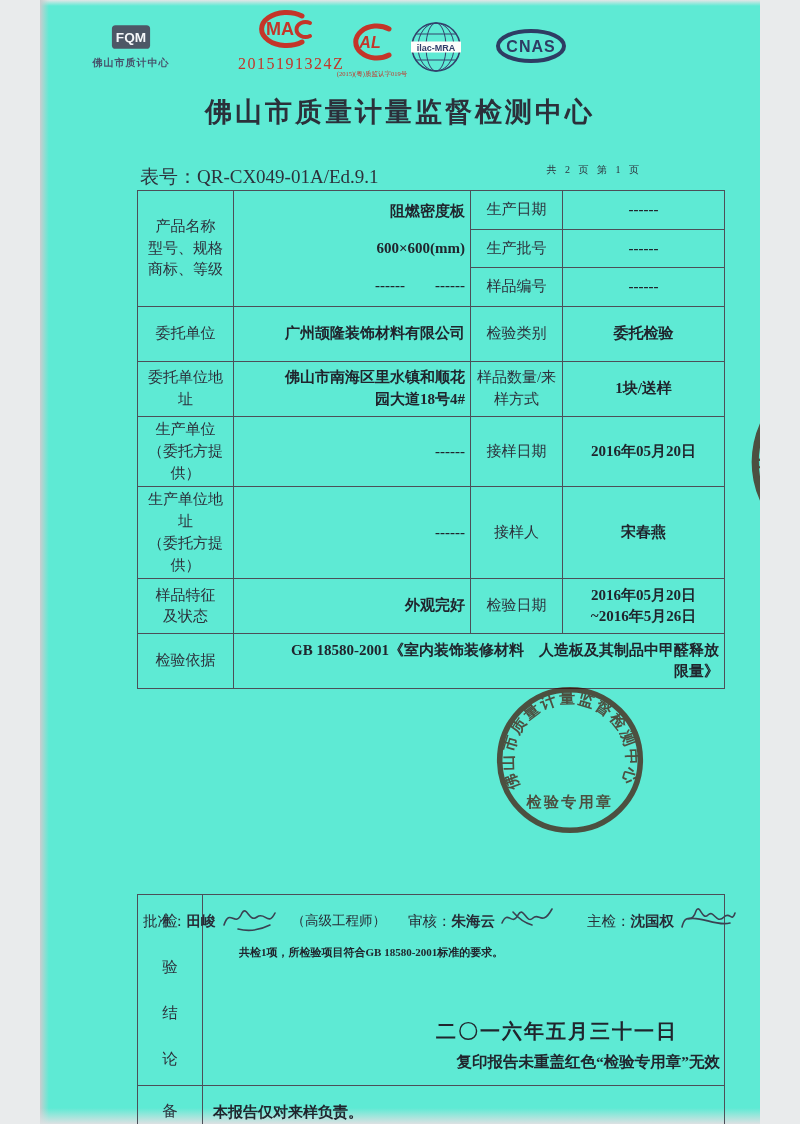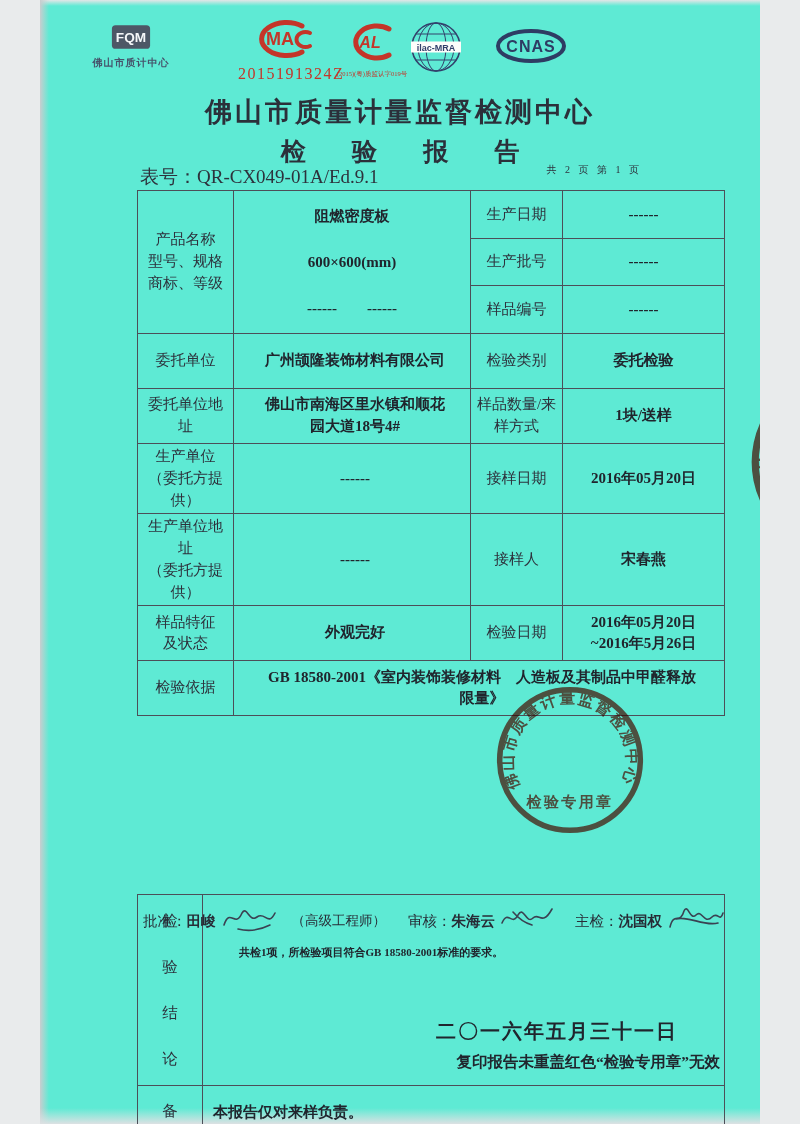--- a/index.html
+++ b/index.html
@@ -30,24 +30,24 @@
   .title-doc{font-size:25px;font-weight:bold;letter-spacing:20px;text-indent:20px;color:#2b303a;margin-top:5px;}
 
   .meta-form{position:absolute;left:100px;top:164px;font-size:19px;color:#2d323c;}
   .meta-pages{position:absolute;right:118px;top:163px;font-size:10px;letter-spacing:3px;color:#2d323c;}
 
   
   .tbl{border-collapse:collapse;table-layout:fixed;width:587px;}
   .tbl td{border:1px solid #4c4f58;font-size:15px;text-align:center;vertical-align:middle;
           padding:2px 5px;white-space:pre-line;line-height:1.45;color:#2d323c;overflow:hidden;}
   .tbl td.val{font-weight:bold;color:#20252d;}
-  .tbl td.left{text-align:center;padding-left:11px;}
+  .tbl td.left{text-align:right;padding-left:11px;}
   .tbl-main{position:absolute;left:97px;top:190px;}
   .tbl-sub{position:absolute;left:97px;top:896px;margin-top:-1px;}
-  td.prod-val{line-height:46px;}
+  td.prod-val{line-height:37px;text-align:right;}
   td.vlab{font-size:15.5px;line-height:46px;}
   td.vlab2{font-size:15.5px;line-height:34px;}
   td.conc-cell{position:relative;padding:0;}
   .conc-text{position:absolute;left:36px;top:50px;font-size:11px;font-weight:bold;white-space:nowrap;color:#20252d;}
   .conc-date{position:absolute;right:46px;top:122px;font-size:20px;font-weight:bold;letter-spacing:2px;color:#20252d;}
   .conc-note{position:absolute;right:4px;top:156px;font-size:15.5px;font-weight:bold;color:#20252d;white-space:nowrap;}
   td.remark-cell{text-align:left;padding:8px 10px;font-weight:bold;line-height:32px;color:#20252d;}
 
   
   .footer{position:absolute;left:103px;top:903px;width:640px;display:flex;align-items:center;font-size:14.5px;font-weight:bold;color:#272c36;white-space:nowrap;}
@@ -69,21 +69,21 @@
   <div class="edge-bottom"></div>
 
   <div class="hdr" style="left:52px;top:24px;width:78px;">
     <svg width="40" height="26" viewBox="0 0 44 28">
       <rect x="1" y="1" width="42" height="26" rx="4" fill="#4d5766"></rect>
       <text x="22" y="20" text-anchor="middle" font-size="15" font-weight="bold" fill="#f4f6f8" font-family="Liberation Sans, sans-serif">FQM</text>
     </svg>
     <div class="fqm-cap">佛山市质计中心</div>
   </div>
 
-  <div class="hdr" style="left:198px;top:18px;width:92px;">
+  <div class="hdr" style="left:198px;top:8px;width:92px;">
     <svg width="62" height="42" viewBox="0 0 62 42">
       <path d="M 49 8 A 25 16.5 0 1 0 49 34" fill="none" stroke="#c43529" stroke-width="5" stroke-linecap="round"></path>
       <text x="27" y="27" text-anchor="middle" font-size="18" font-weight="bold" fill="#c43529" font-family="Liberation Sans, sans-serif">MA</text>
       <path d="M 57 15 A 9 7.5 0 1 0 57 28" fill="none" stroke="#c43529" stroke-width="4" stroke-linecap="round"></path>
     </svg>
     <div class="cma-num">2015191324Z</div>
   </div>
 
   <div class="hdr" style="left:294px;top:22px;width:76px;">
     <svg width="54" height="40" viewBox="0 0 54 40">
@@ -108,21 +108,20 @@
   <div class="hdr" style="left:455px;top:28px;">
     <svg width="72" height="36" viewBox="0 0 72 36">
       <ellipse cx="36" cy="18" rx="33" ry="15" fill="none" stroke="#2e3c63" stroke-width="4"></ellipse>
       <text x="36" y="24" text-anchor="middle" font-size="16" font-weight="bold" fill="#2e3c63" letter-spacing="1" font-family="Liberation Sans, sans-serif">CNAS</text>
     </svg>
   </div>
 
 
   <div class="title-wrap">
     <div class="title-org">佛山市质量计量监督检测中心</div>
-    <div class="title-doc">检 验 报 告</div>
   </div>
 
   <div class="meta-form">表号：QR-CX049-01A/Ed.9.1</div>
   <div class="meta-pages">共 2 页 第 1 页</div>
 
   <table class="tbl tbl-main">
     <colgroup>
         <col style="width:96px">
         <col style="width:237px">
         <col style="width:92px">
@@ -222,21 +221,21 @@
     <span>田峻</span>
     <svg class="sig" width="58" height="30" viewBox="0 0 58 30">
       <path d="M4 22 C10 4 15 26 22 10 C27 2 29 20 37 14 C45 8 48 24 55 10 M18 26 C30 29 42 26 50 22" fill="none" stroke="#3a4252" stroke-width="1.6" stroke-linecap="round"></path>
     </svg>
     <span class="title-small">（高级工程师）</span>
     <span class="lab" style="margin-left:12px">审核：</span>
     <span>朱海云</span>
     <svg class="sig" width="56" height="30" viewBox="0 0 56 30">
       <path d="M3 20 C9 6 13 24 19 12 C25 2 27 22 34 15 C40 9 43 24 53 6 M14 9 C20 16 26 20 33 22" fill="none" stroke="#3a4252" stroke-width="1.6" stroke-linecap="round"></path>
     </svg>
-    <span class="lab" style="margin-left:12px">主检：</span>
+    <span class="lab" style="margin-left:24px">主检：</span>
     <span>沈国权</span>
     <svg class="sig" width="60" height="30" viewBox="0 0 60 30">
       <path d="M4 24 C8 8 14 22 18 8 C22 0 24 18 30 12 C36 6 38 22 46 14 C52 8 54 20 57 10 M10 16 C22 12 38 24 52 20" fill="none" stroke="#3a4252" stroke-width="1.6" stroke-linecap="round"></path>
     </svg>
   </div>
 
   <svg class="stamp stamp-center" width="158" height="158" viewBox="0 0 200 200">
     <circle cx="100" cy="100" r="89" fill="none" stroke="#c5392e" stroke-width="7"></circle>
     <defs>
         <path id="arcA" d="M 37.6 136 A 72 72 0 1 1 162.4 136" fill="none"></path>

